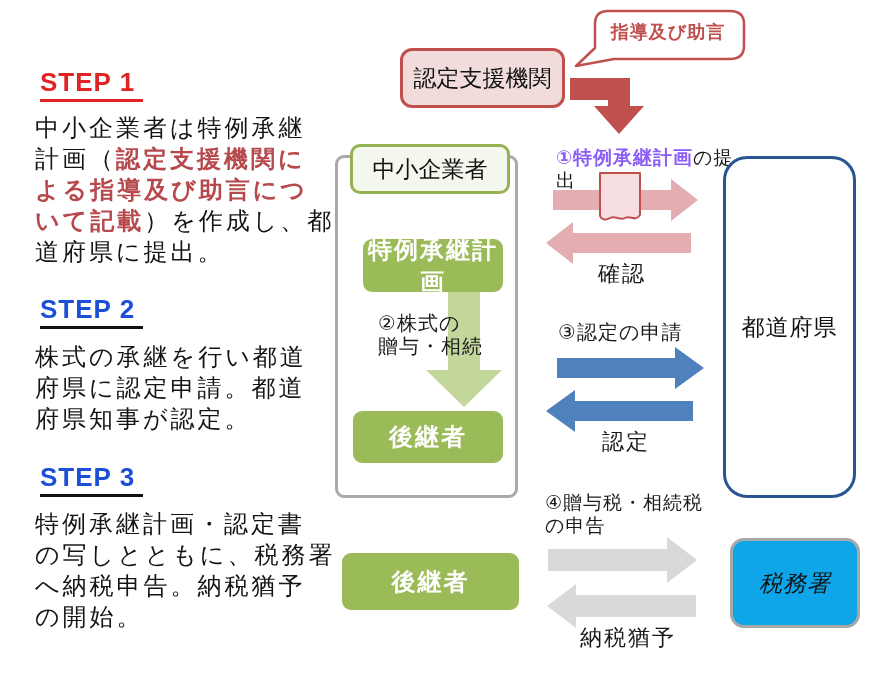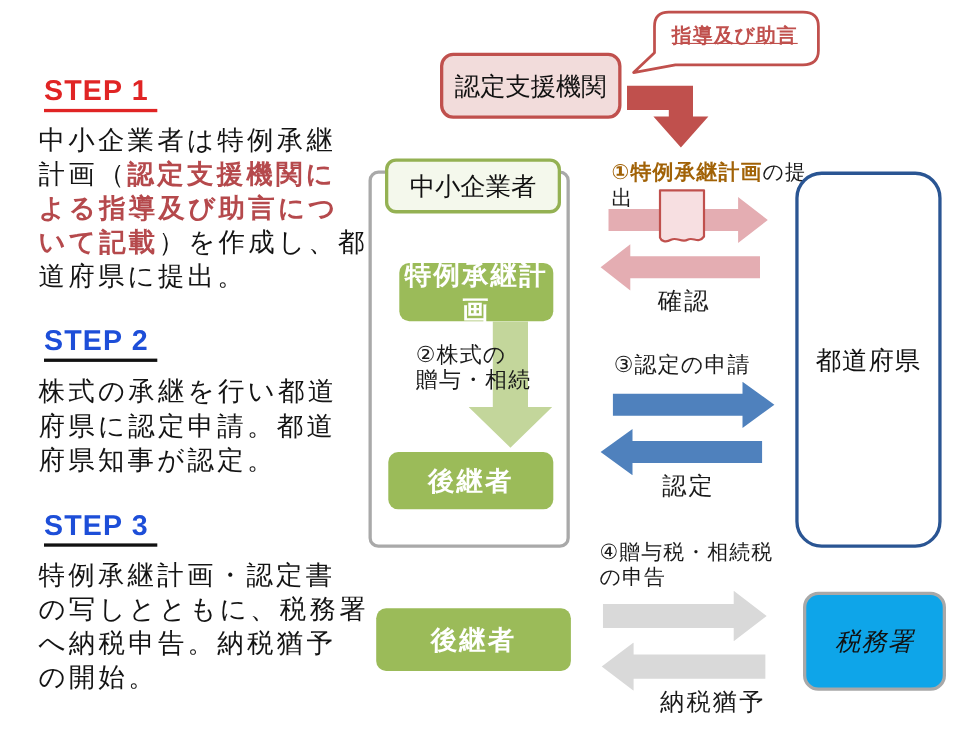--- a/index.html
+++ b/index.html
@@ -19,23 +19,23 @@
   }
   .red-text{color:#b5494c;font-weight:bold;}
   
   .dbox{position:absolute;display:flex;align-items:center;justify-content:center;box-sizing:border-box;text-align:center;}
   .support-box{background:#f2dcdb;border:3px solid #c0504d;border-radius:12px;font-size:23px;}
   .sme-box{background:#f4f8ec;border:3px solid #94b153;border-radius:10px;font-size:23px;}
   .green-box{background:#9bbb59;border-radius:9px;color:#ffffff;font-weight:bold;font-size:24px;letter-spacing:2px;}
   .container-box{border:3px solid #a9a9a9;border-radius:9px;background:#ffffff;}
   .prefecture-box{background:#ffffff;border:3px solid #2a5593;border-radius:24px;font-size:23px;letter-spacing:1px;}
   .tax-box{background:#0ea5e9;border:3px solid #a8a8a8;border-radius:14px;font-size:23px;letter-spacing:1px;font-style:italic;}
-  .bubble-text{position:absolute;font-size:18px;font-weight:bold;color:#c0504d;text-align:center;letter-spacing:1px;text-decoration:underline;}
+  .bubble-text{position:absolute;font-size:18px;font-weight:bold;color:#c0504d;text-align:center;letter-spacing:1px;}
   .flow-label{position:absolute;font-size:20px;color:#1a1a1a;white-space:pre-line;text-align:left;line-height:23px;letter-spacing:1px;}
-  .flow-label .seg-red{color:#a16207;font-weight:bold;}
+  .flow-label .seg-red{color:#8b5cf6;font-weight:bold;}
   .flow-label.sm{font-size:19px;}
   .flow-label.lg{font-size:22px;letter-spacing:2px;}
   svg{position:absolute;display:block;}
 </style>
 </head>
 <body>
 
 <div class="canvas">
 
   <div class="step-heading red" style="left:40px;top:68px;">STEP 1</div>
@@ -103,17 +103,17 @@
 
   <div class="flow-label sm" style="left:545px;top:491px;width:165px;">④贈与税・相続税
 の申告</div>
   <svg style="left:548px;top:537px;" width="150" height="46" viewBox="0 0 150 46">
     <polygon points="0,12 119,12 119,0 149,23 119,46 119,34 0,34" fill="#d9d9d9"></polygon>
   </svg>
   <div class="dbox green-box" style="left:342px;top:553px;width:177px;height:57px;">後継者</div>
   <svg style="left:545px;top:584px;" width="151" height="44" viewBox="0 0 151 44">
     <polygon points="151,11 31,11 31,0 2,22 31,44 31,33 151,33" fill="#d9d9d9"></polygon>
   </svg>
-  <div class="flow-label lg" style="left:600px;top:626px;width:110px;">納税猶予</div>
+  <div class="flow-label lg" style="left:580px;top:626px;width:110px;">納税猶予</div>
 
   <div class="dbox tax-box" style="left:730px;top:538px;width:130px;height:90px;">税務署</div>
 
 </div>
 
 </body></html>

